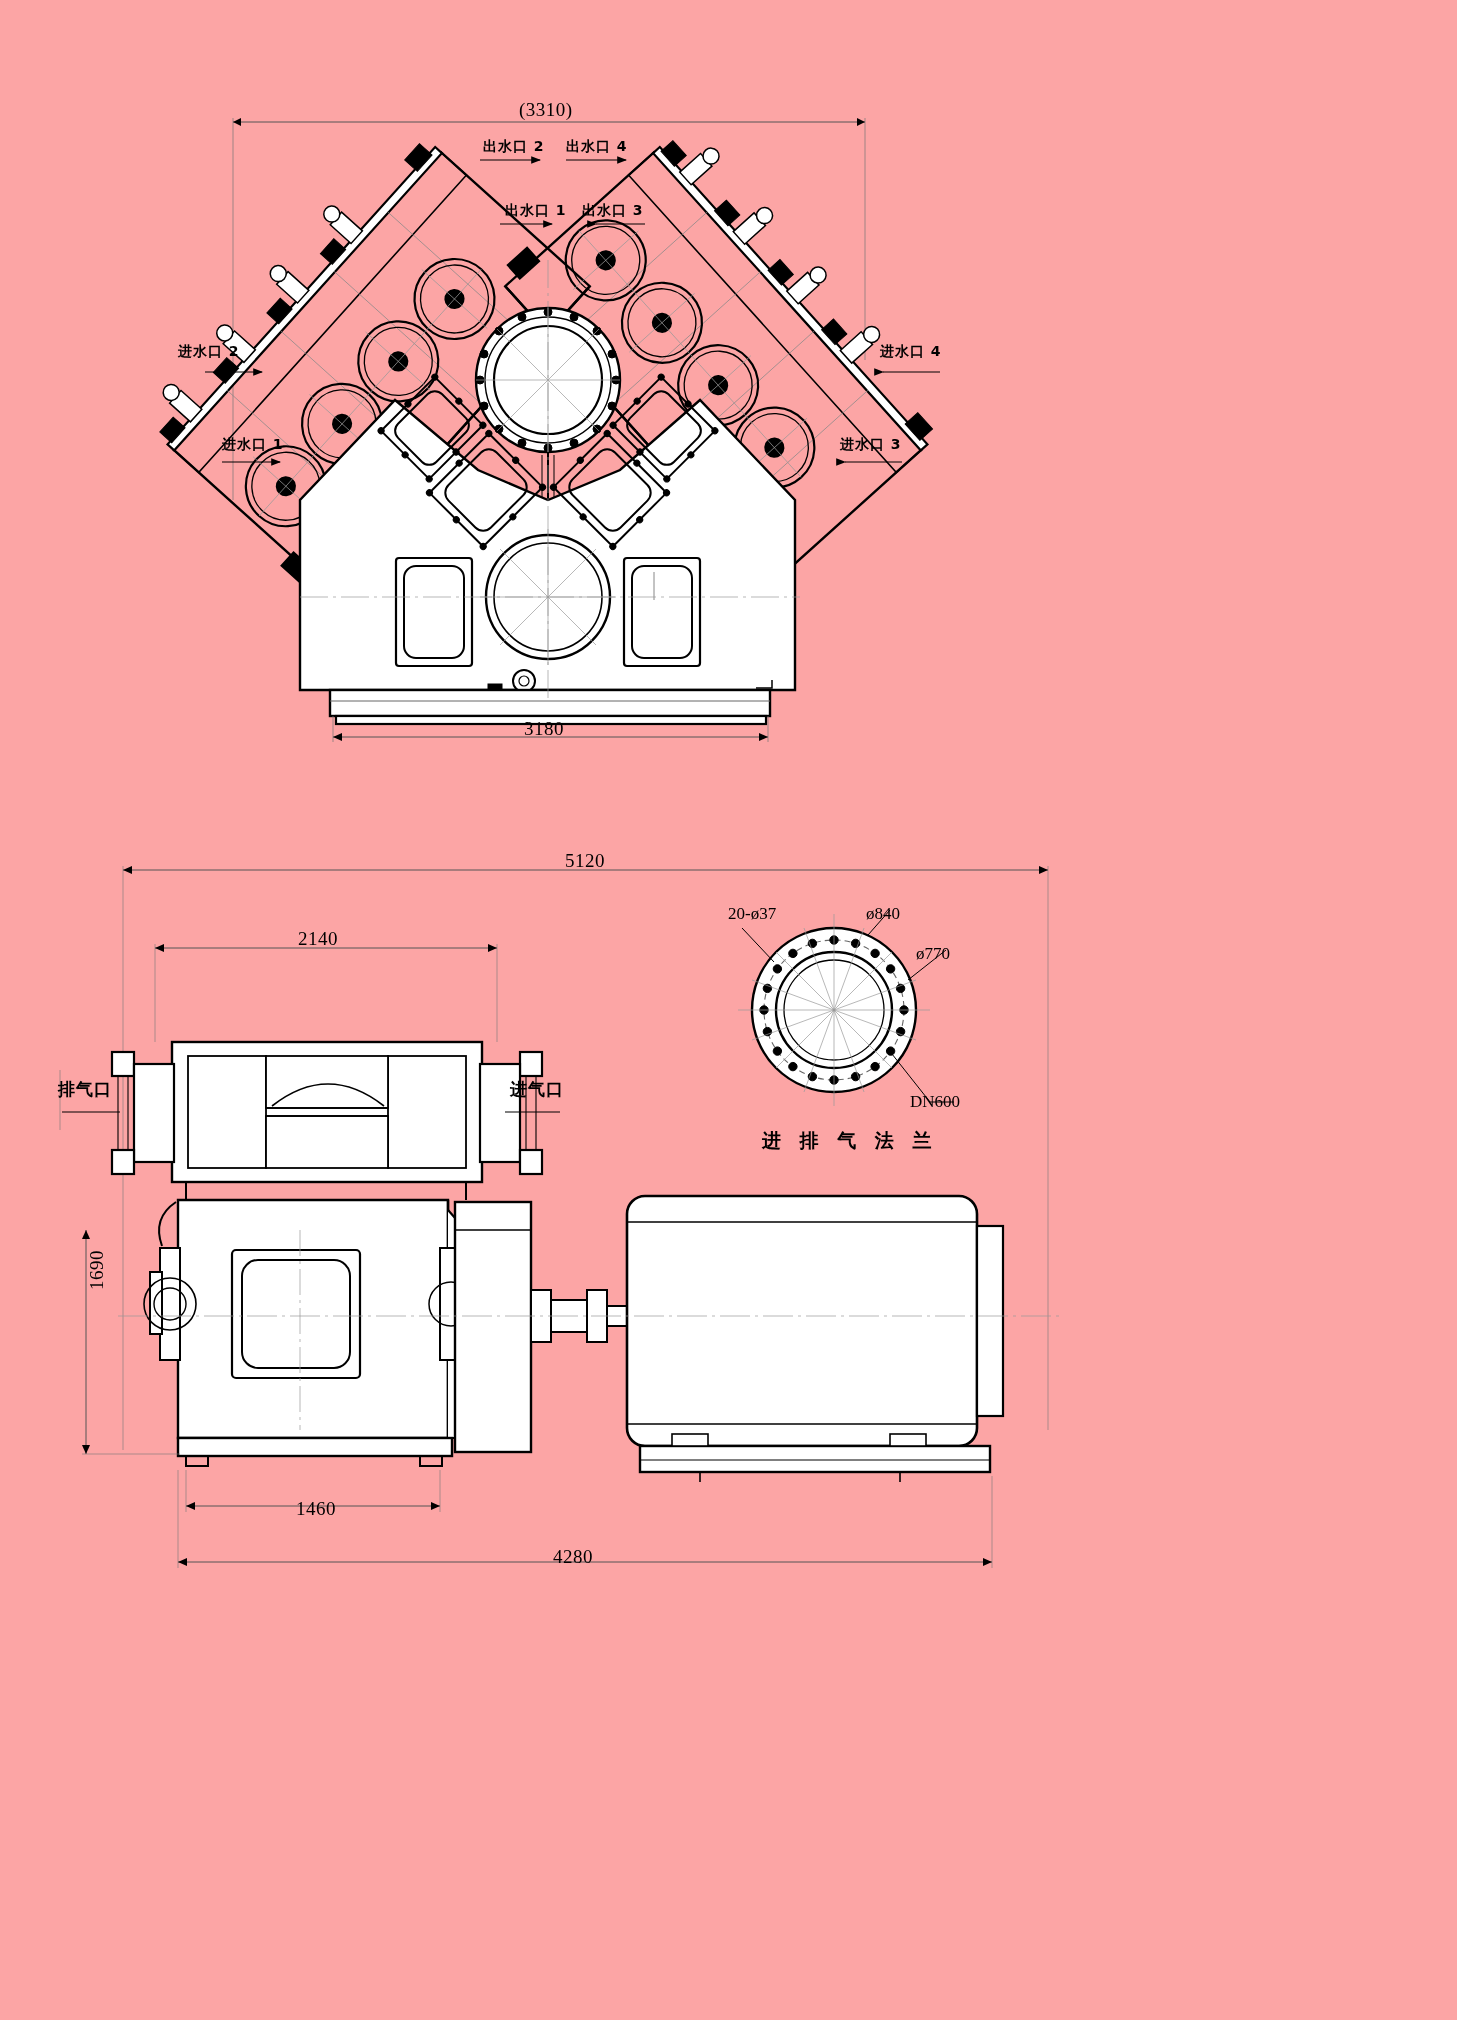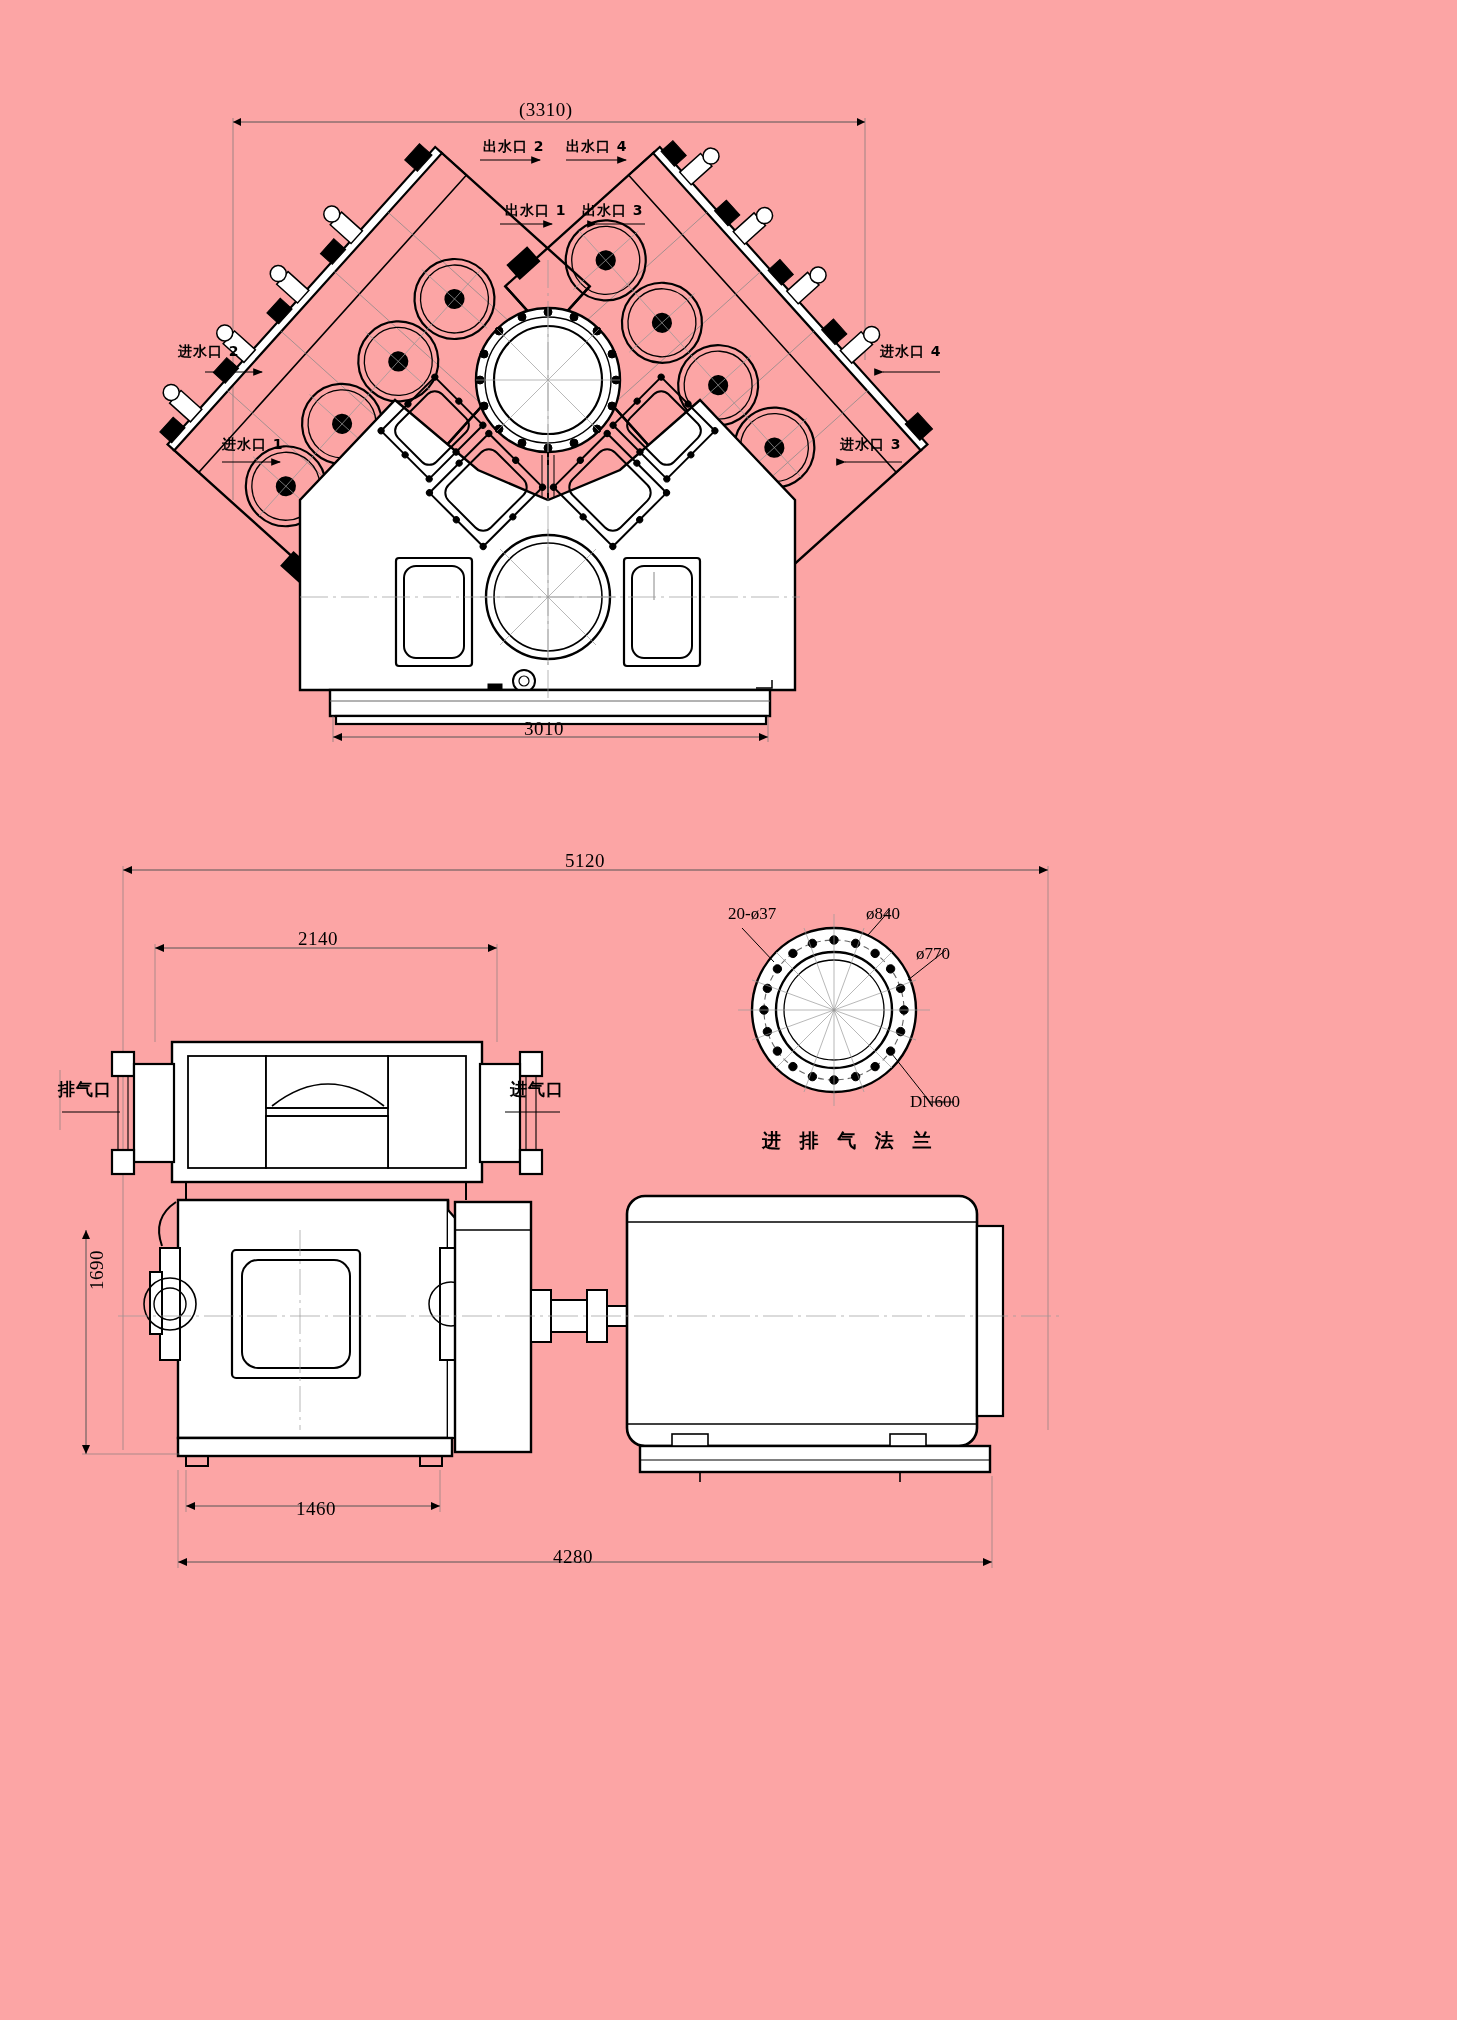--- a/index.html
+++ b/index.html
@@ -295,21 +295,21 @@
       <g stroke-width="1.1">
         <line x1="205" y1="372" x2="262" y2="372" marker-end="url(#ar)"></line>
         <line x1="222" y1="462" x2="280" y2="462" marker-end="url(#ar)"></line>
         <line x1="940" y1="372" x2="883" y2="372" marker-end="url(#arL)"></line>
         <line x1="902" y1="462" x2="845" y2="462" marker-end="url(#arL)"></line>
       </g>
     </g>
   </svg>
 
   <div class="lbl dim" style="left:519px;top:99px;">(3310)</div>
-  <div class="lbl dim" style="left:524px;top:718px;">3010</div>
+  <div class="lbl dim" style="left:524px;top:718px;">3180</div>
 
   <div class="lbl cn" style="left:483px;top:138px;text-align:right;">出水口 2</div>
   <div class="lbl cn" style="left:566px;top:138px;">出水口 4</div>
   <div class="lbl cn" style="left:505px;top:202px;">出水口 1</div>
   <div class="lbl cn" style="left:582px;top:202px;">出水口 3</div>
 
   <div class="lbl cn" style="left:178px;top:343px;">进水口 2</div>
   <div class="lbl cn" style="left:222px;top:436px;">进水口 1</div>
   <div class="lbl cn" style="left:880px;top:343px;">进水口 4</div>
   <div class="lbl cn" style="left:840px;top:436px;">进水口 3</div>

